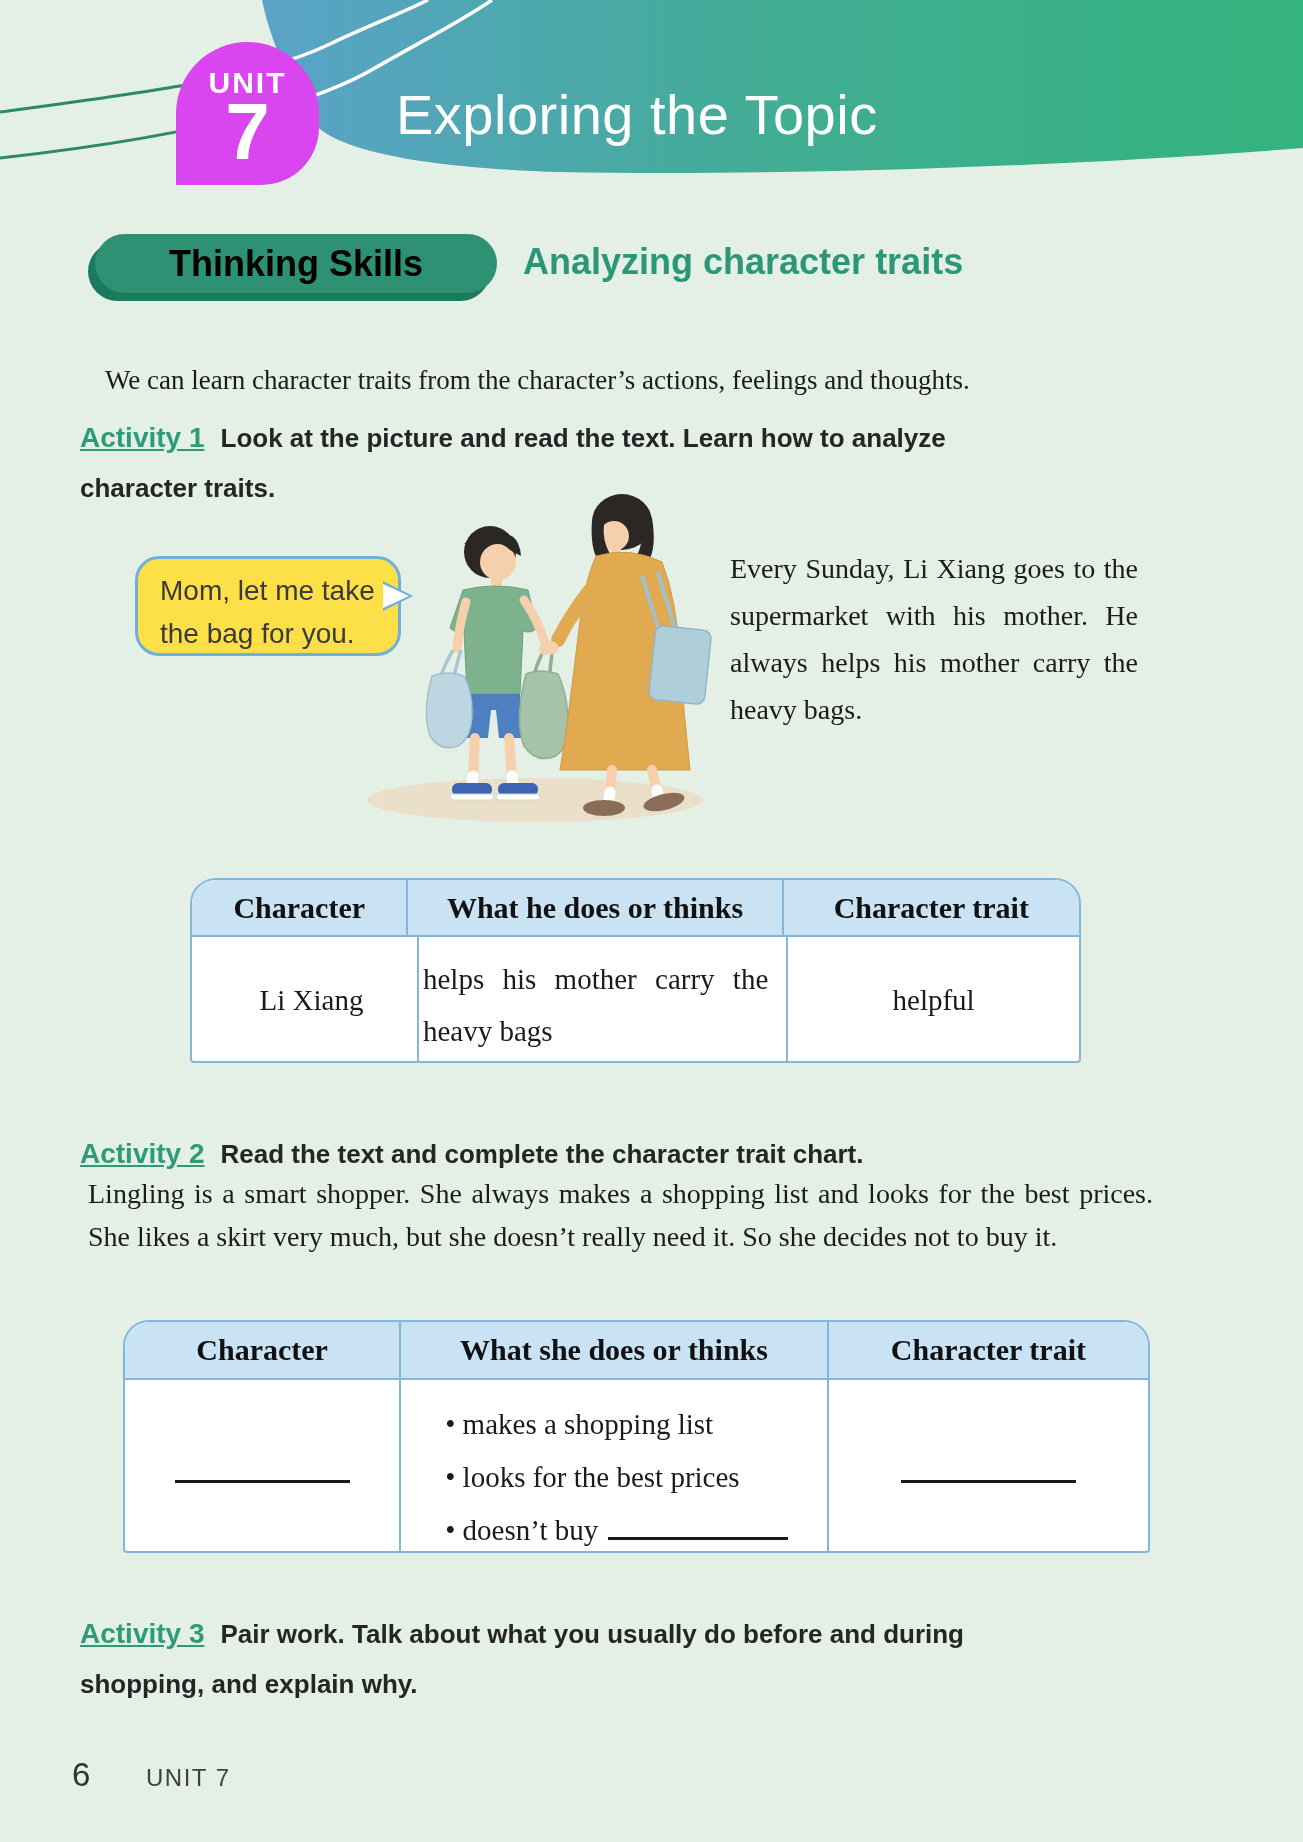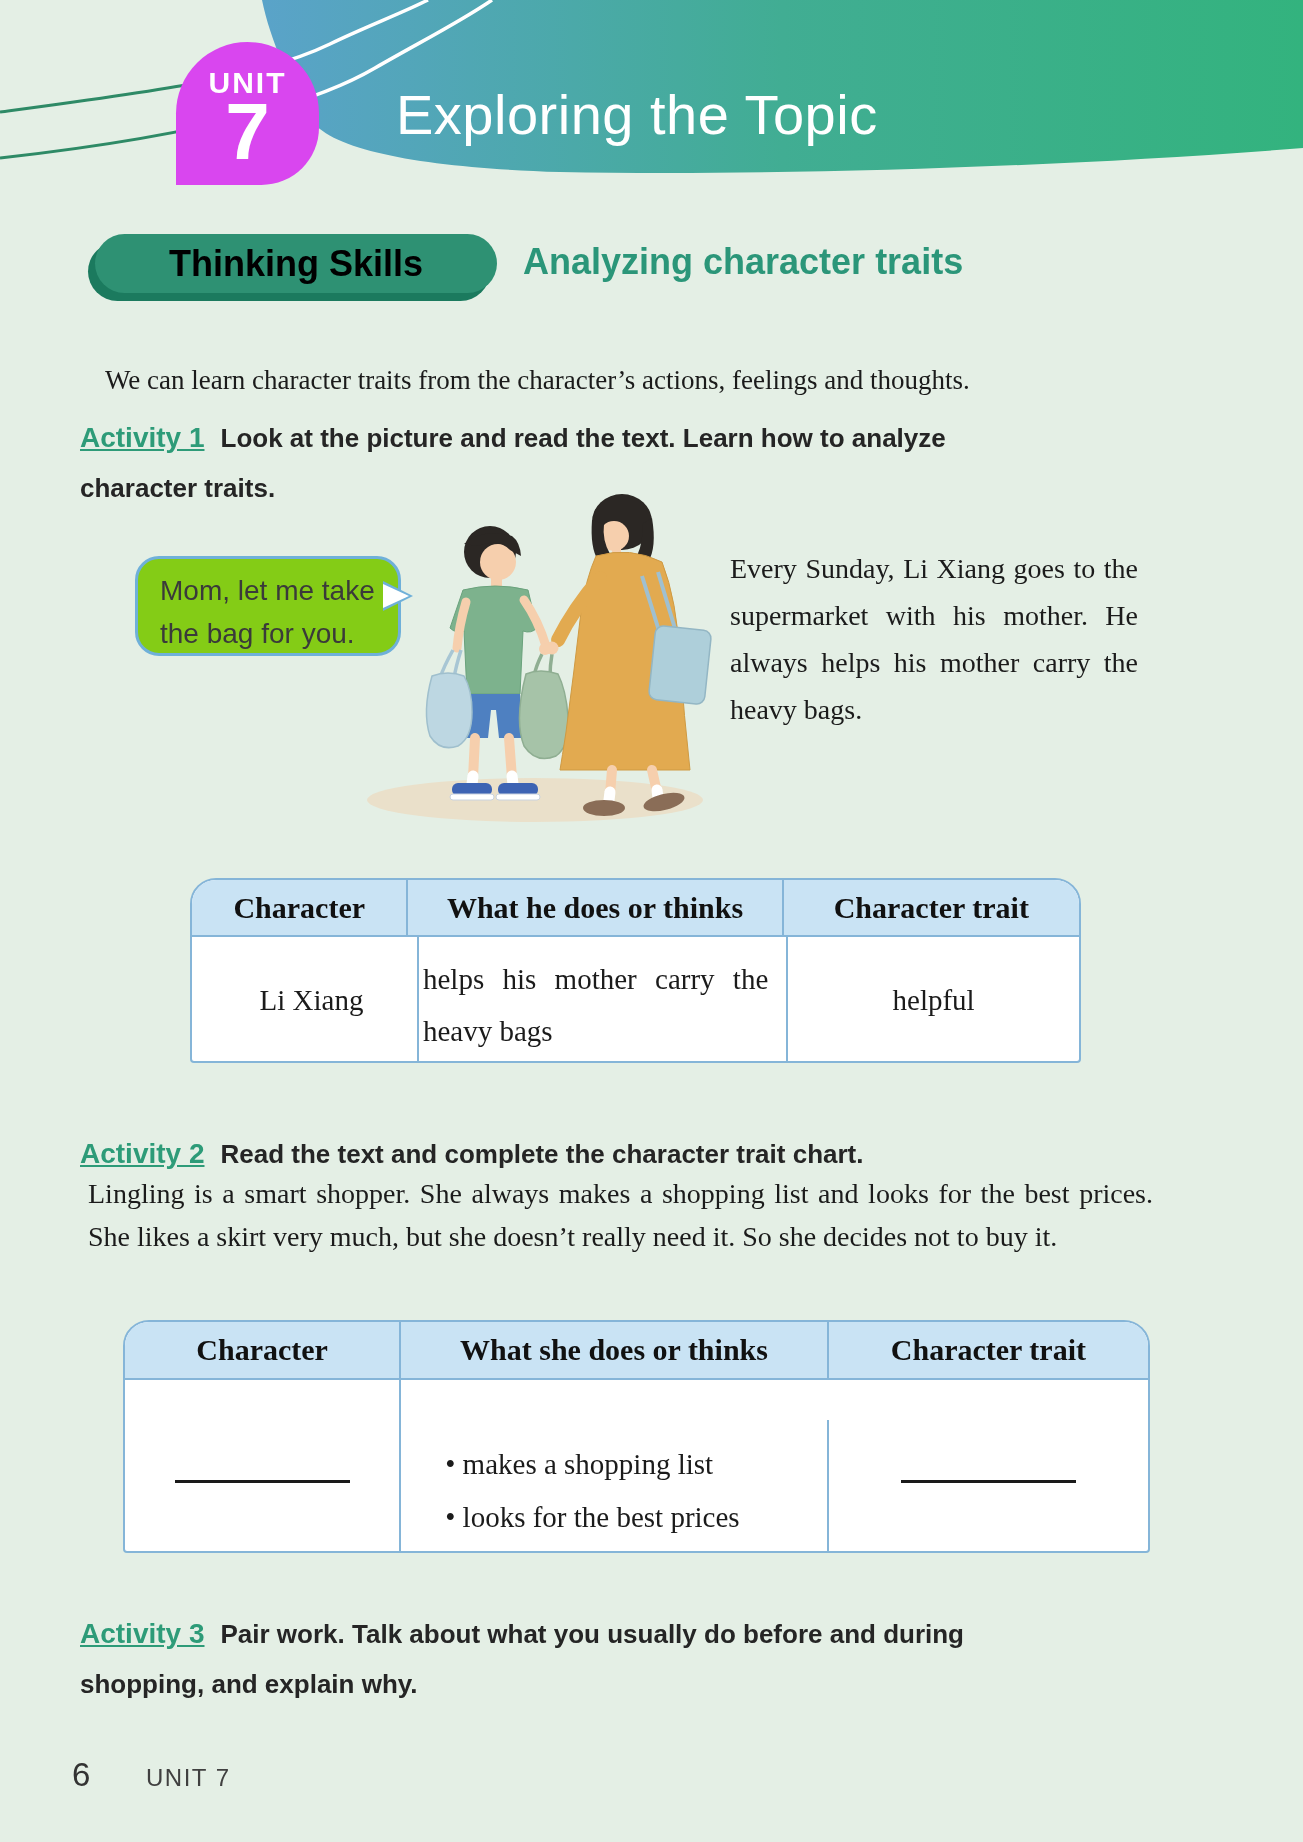--- a/index.html
+++ b/index.html
@@ -30,21 +30,21 @@
   }
   .serif{font-family:"Liberation Serif", serif;color:#1b1b1b;}
   .intro{position:absolute;left:93px;top:350px;width:1030px;font-size:27px;line-height:1.4;margin:12px;}
   .activity{position:absolute;left:80px;font-size:26px;font-weight:700;color:#252525;line-height:1.85;margin:0;}
   .a1{top:412px;width:950px;}
   .a2{top:1128px;width:1100px;}
   .a3{top:1608px;width:960px;}
   .alabel{color:#2d9b78;font-size:28px;margin-right:16px;text-decoration:underline;}
   .bubble{
     position:absolute;left:135px;top:556px;width:266px;height:100px;
-    background:#84cc16;border:3px solid #6fb0d9;border-radius:24px;box-sizing:border-box;
+    background:#fde047;border:3px solid #6fb0d9;border-radius:24px;box-sizing:border-box;
     font-size:28px;color:#3a3a3a;line-height:1.52;padding:11px 0 0 22px;
   }
   .bubble .tail-b{position:absolute;right:-30px;top:22px;width:0;height:0;
     border:15px solid transparent;border-left:30px solid #6fb0d9;}
   .bubble .tail-f{position:absolute;right:-23px;top:25px;width:0;height:0;
     border:12px solid transparent;border-left:26px solid #fff;}
   .scene{position:absolute;left:360px;top:480px;}
   .reading1{position:absolute;left:730px;top:545px;width:408px;font-size:28px;line-height:1.68;text-align:justify;margin:0;}
   .reading2{position:absolute;left:88px;top:1172px;width:1065px;font-size:28px;line-height:1.55;text-align:justify;margin:0;}
   .tbl{position:absolute;background:#fff;border:2px solid #85b5d8;border-radius:26px 26px 4px 4px;overflow:hidden;box-sizing:border-box;}
@@ -57,21 +57,21 @@
   .hcell{font-family:"Liberation Serif", serif;font-weight:700;color:#111;
     font-size:30px;display:flex;align-items:center;justify-content:center;
     border-right:2px solid #85b5d8;box-sizing:border-box;}
   .hcell:last-child,.bcell:last-child{border-right:none;}
   .bcell{font-family:"Liberation Serif", serif;color:#1b1b1b;font-size:29px;
     border-right:2px solid #85b5d8;box-sizing:border-box;display:flex;align-items:center;justify-content:center;}
   .c1{width:24.4%;} .c2{width:42.3%;} .c3{width:33.3%;}
   .d1{width:27%;} .d2{width:41.8%;} .d3{width:31.2%;}
   .bcell.justified{align-items:flex-start;justify-content:flex-start;
     padding:16px 18px 0 4px;display:block;text-align:justify;line-height:1.8;}
-  .bullets{display:block;align-items:flex-start;padding:18px 13px 0 44px;line-height:53px;margin-top:40px;}
+  .bullets{display:block;align-items:flex-start;padding:18px 13px 0 44px;line-height:53px;}
   .bullet-line::before{content:"• ";}
   .blank{display:inline-block;width:175px;border-bottom:3px solid #1a1a1a;height:1em;}
   .blank.short{width:180px;margin-left:10px;}
   .footer-num{position:absolute;left:72px;top:1756px;font-size:33px;color:#333;}
   .footer-unit{position:absolute;left:146px;top:1764px;font-size:24px;color:#404040;letter-spacing:1.5px;}
 </style>
 </head>
 <body>
 
 <div class="page">

